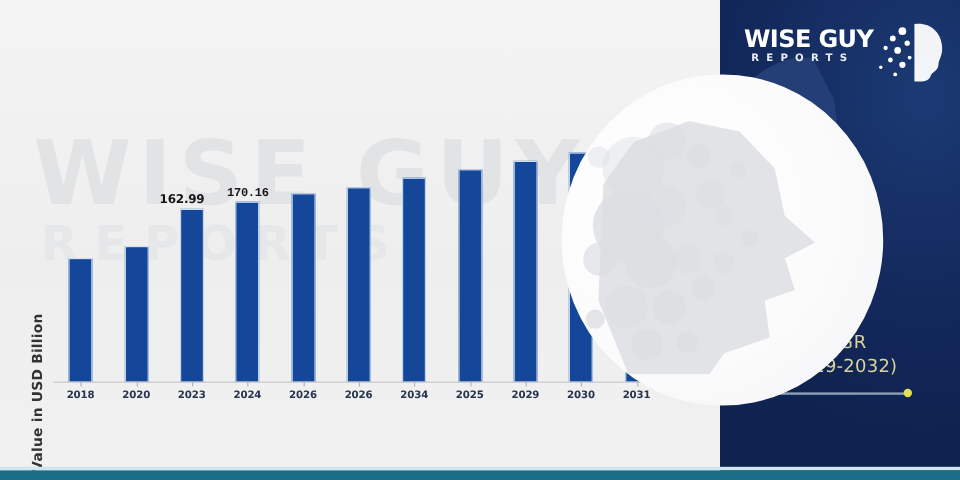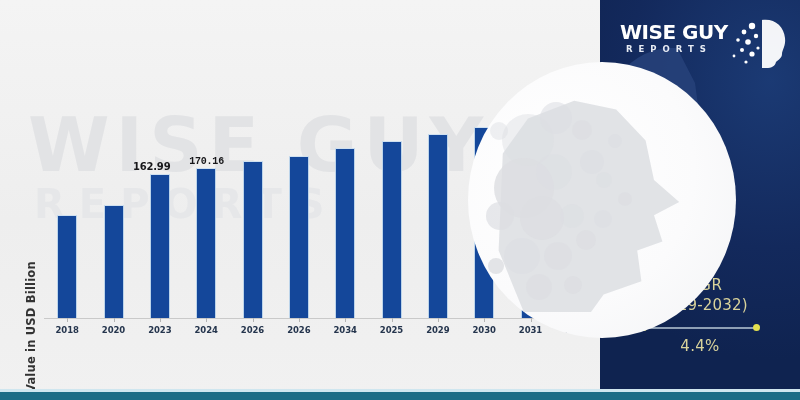--- a/index.html
+++ b/index.html
@@ -272,21 +272,20 @@
     </div>
 
     <div id="cagr-block">
       <div id="cagr-title">CAGR</div>
       <div id="cagr-range">(2019-2032)</div>
       <div id="cagr-divider">
         <div class="line"></div>
         <div class="dot l"></div>
         <div class="dot r"></div>
       </div>
-      <div id="cagr-value">4.4%</div>
     </div>
   </div>
 
   <div id="bulge">
     <div id="bulge-inner">
       <div class="head-shape"></div>
     <div class="blob" style="left: 34px; top: 52px; width: 52px; height: 52px; opacity: 0.45;"></div>
         <div class="blob" style="left: 72px; top: 40px; width: 32px; height: 32px; opacity: 0.57;"></div>
         <div class="blob" style="left: 104px; top: 58px; width: 20px; height: 20px; opacity: 0.69;"></div>
         <div class="blob" style="left: 26px; top: 96px; width: 60px; height: 60px; opacity: 0.81;"></div>

